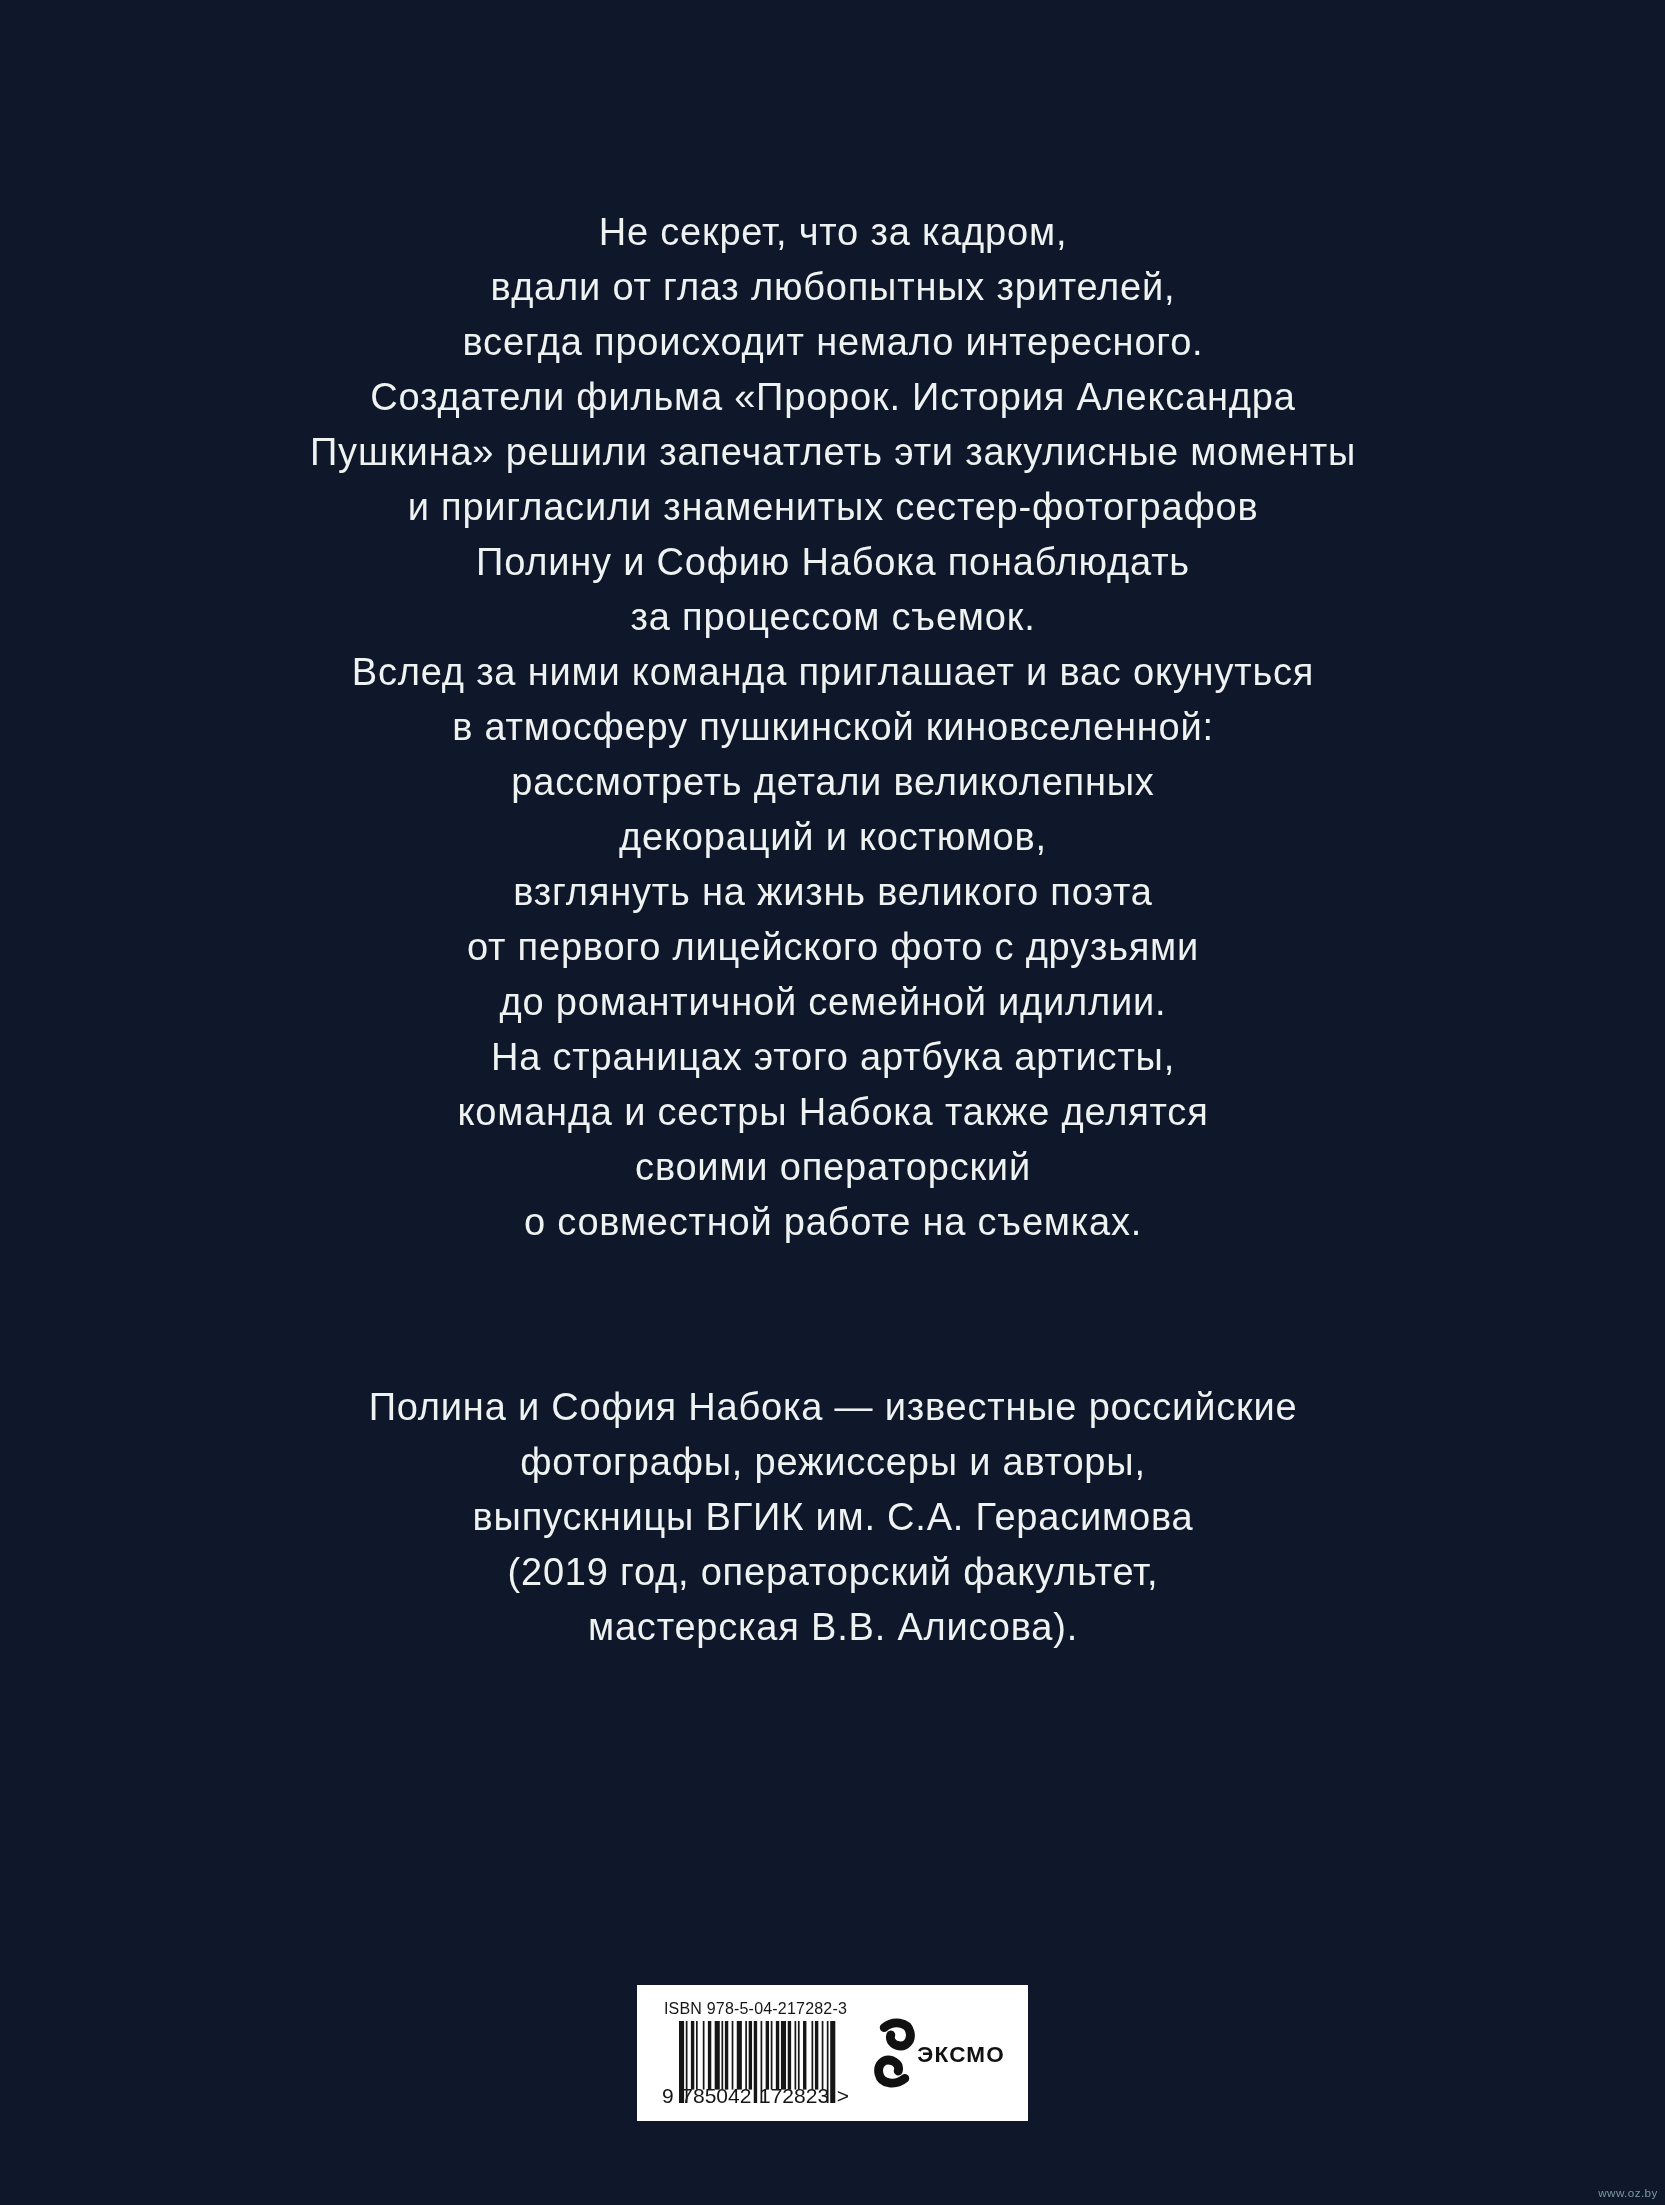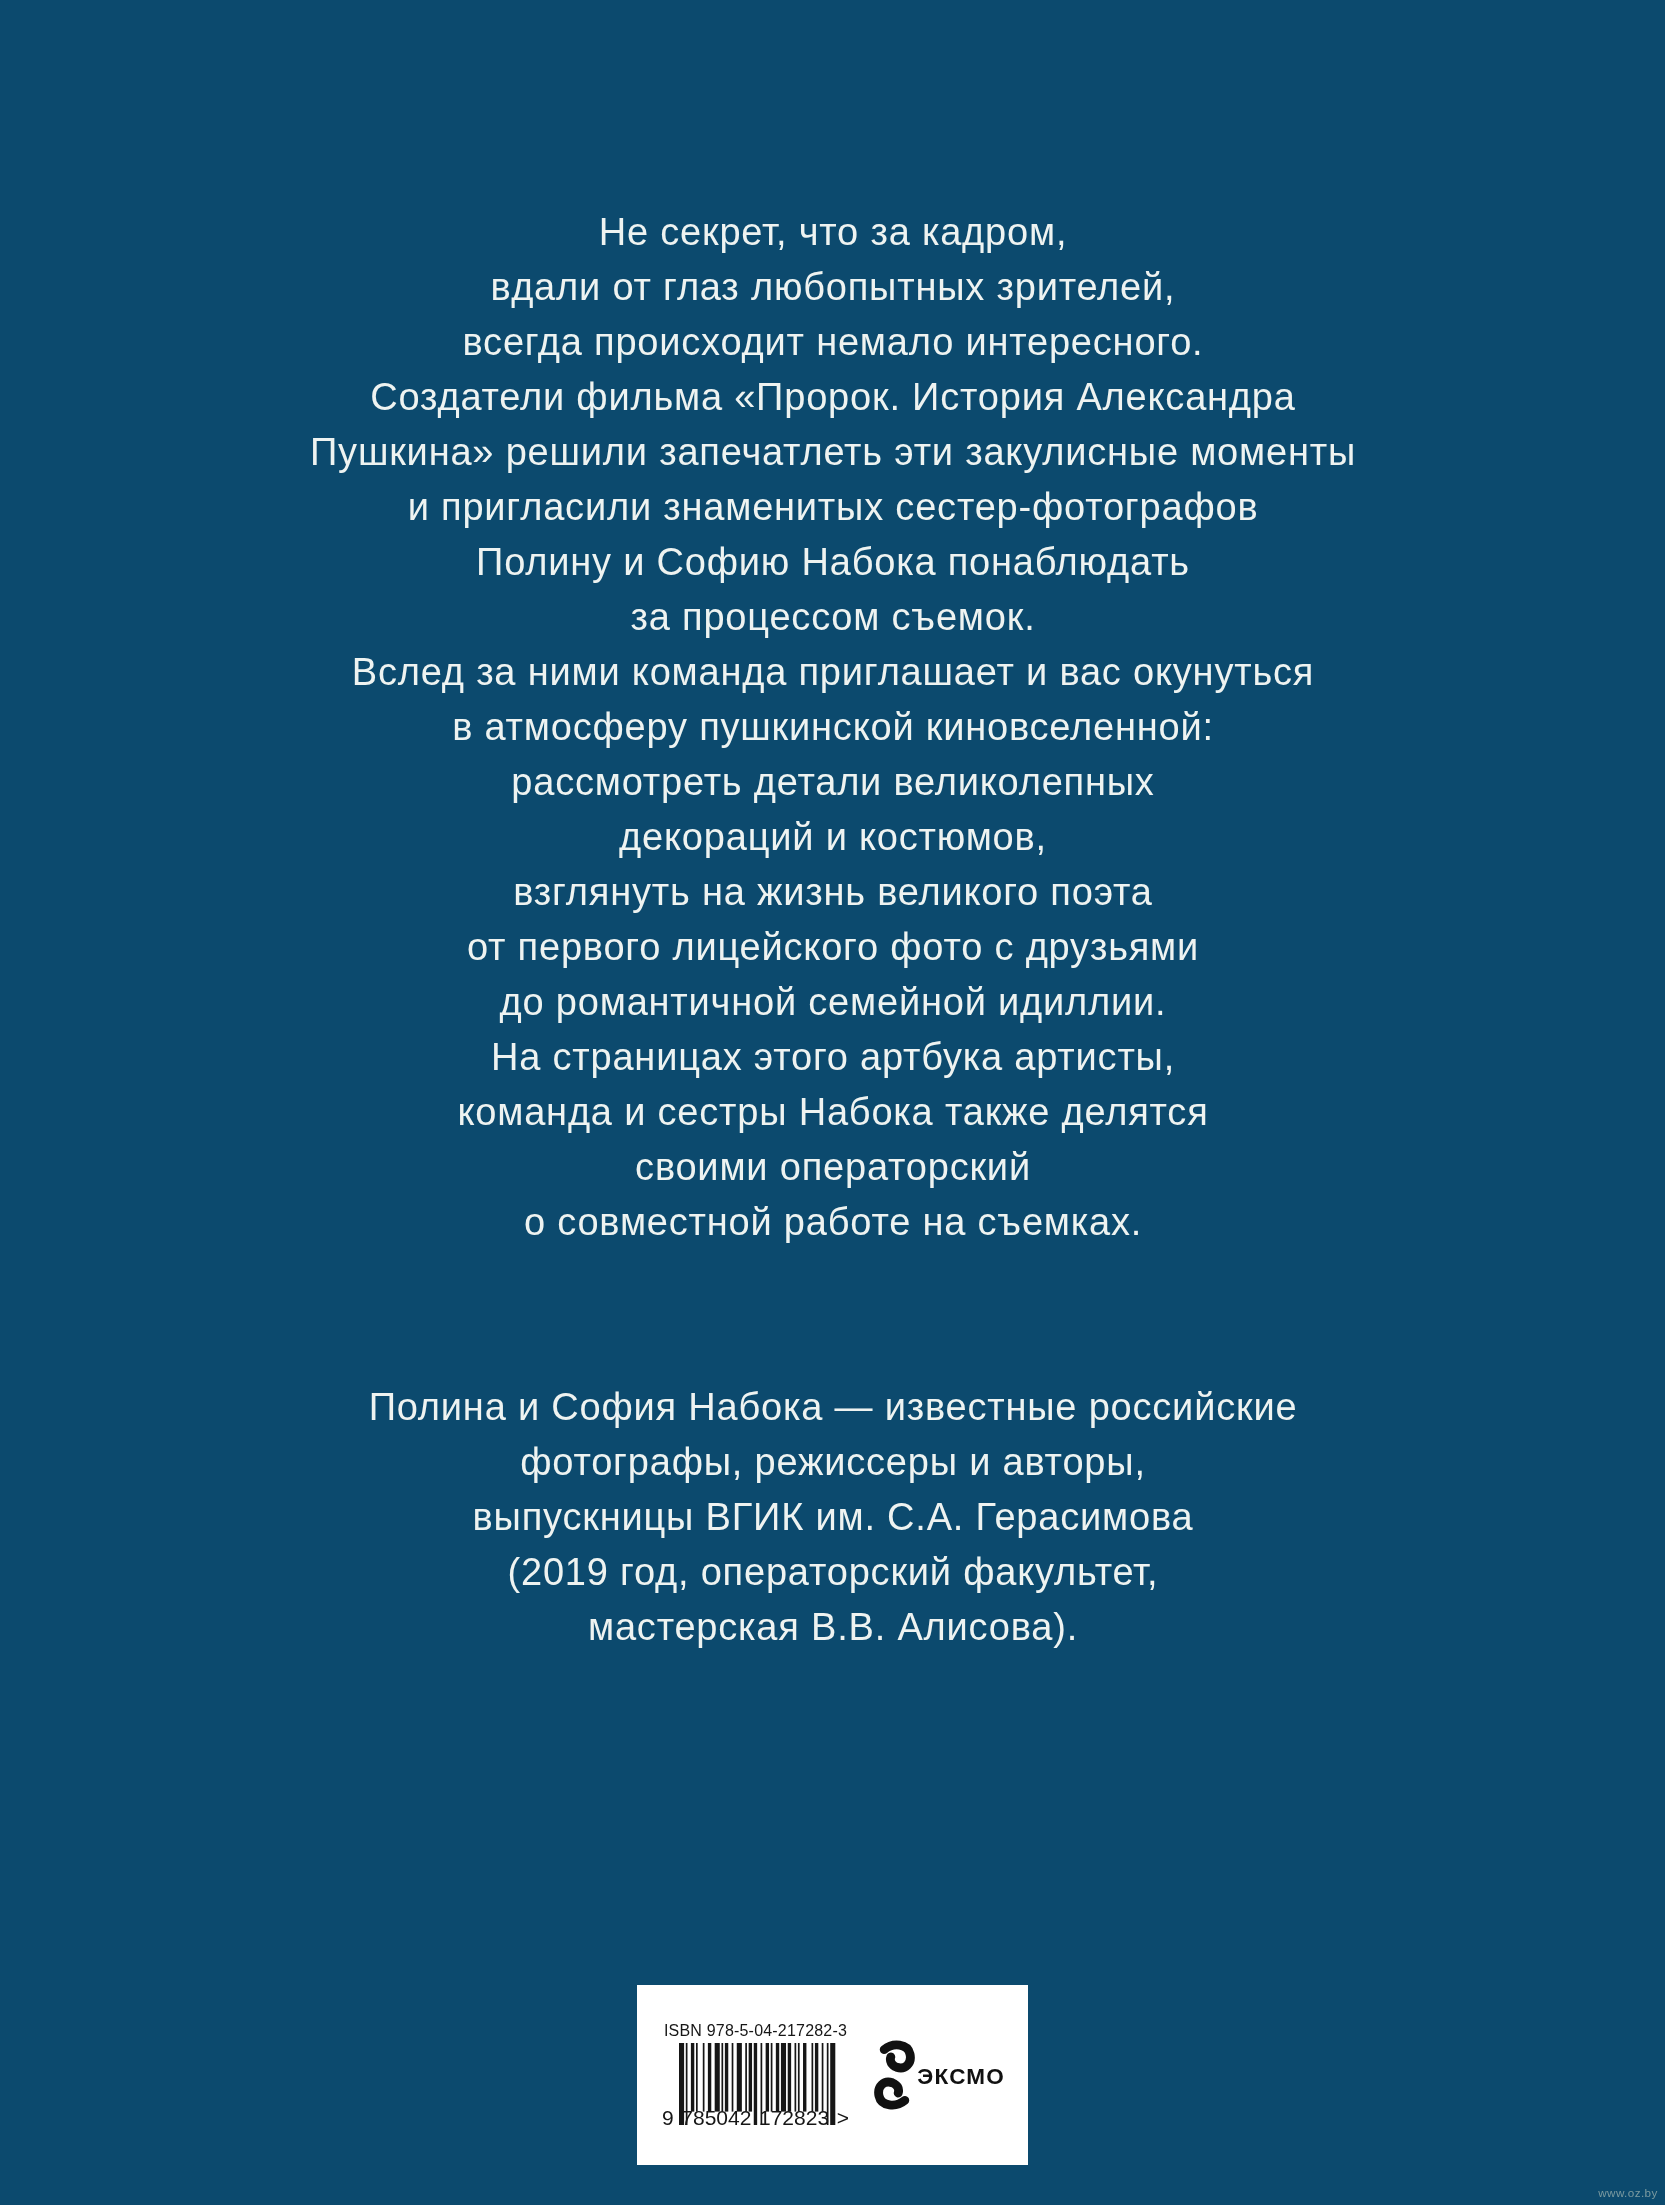--- a/index.html
+++ b/index.html
@@ -27,21 +27,21 @@
     letter-spacing: 0.8px;
   }
   .annotation { top: 205px; }
   .bio { top: 1380px; }
 
   .isbn-box {
     position: absolute;
     left: 637px;
     top: 1985px;
     width: 391px;
-    height: 180px;
+    height: 136px;
     background: #ffffff;
     display: flex;
     align-items: center;
   }
   .barcode-col {
     margin-left: 25px;
     width: 187px;
     display: flex;
     flex-direction: column;
     align-items: stretch;
@@ -90,21 +90,21 @@
     right: 8.3px;
     bottom: 5.8px;
     font-size: 11.7px;
     letter-spacing: 0.4px;
     color: #7b9aa0;
   }
 </style>
 </head>
 <body>
 
-<div class="cover" style="background: #0c4a6e; color: rgb(238, 243, 241);">
+<div class="cover" style="background: #0f172a; color: rgb(238, 243, 241);">
 
   <div class="para annotation">
       <div>Не секрет, что за кадром,</div>
       <div>вдали от глаз любопытных зрителей,</div>
       <div>всегда происходит немало интересного.</div>
       <div>Создатели фильма «Пророк. История Александра</div>
       <div>Пушкина» решили запечатлеть эти закулисные моменты</div>
       <div>и пригласили знаменитых сестер-фотографов</div>
       <div>Полину и Софию Набока понаблюдать</div>
       <div>за процессом съемок.</div>

